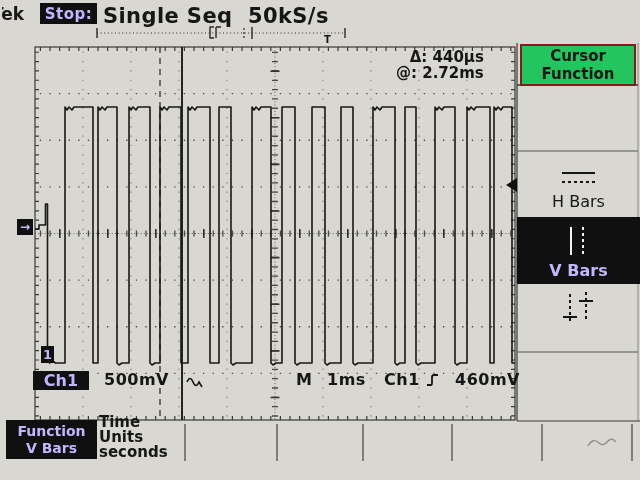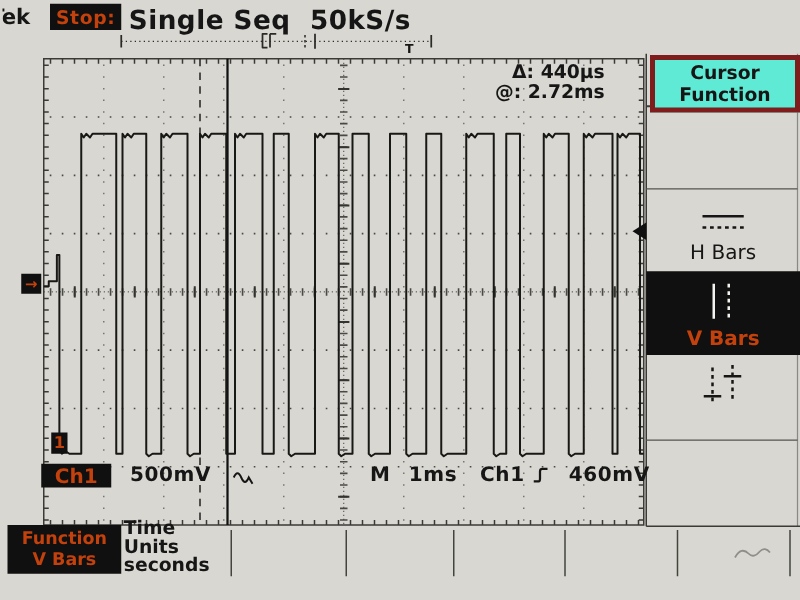--- a/index.html
+++ b/index.html
@@ -1,32 +1,32 @@
 <!DOCTYPE html>
 <html><head>
 <meta charset="utf-8">
 <style>
   html,body{margin:0;padding:0;background:#b9b9b3;}
   #scope{position:relative;width:640px;height:480px;overflow:hidden;
          background:#d8d7d1;font-family:"DejaVu Sans",sans-serif;color:#161616;}
   .abs{position:absolute;}
-  .inv{background:#101010;color:#c2410c;}
+  .inv{background:#101010;color:#c4b5fd;}
   
   #tek-clip{left:2px;top:4px;width:36px;height:21px;overflow:hidden;font-size:17px;font-weight:bold;}
   #tek-clip span{display:inline-block;margin-left:-10px;}
   #stop-badge{left:40px;top:3px;width:57px;height:21px;font-size:15px;font-weight:bold;
               display:flex;align-items:center;justify-content:center;letter-spacing:.5px;}
   #acq-line{left:103px;top:4px;font-size:21px;font-weight:bold;letter-spacing:.4px;white-space:pre;}
   #trig-t{left:324px;top:34px;font-size:10px;font-weight:bold;}
   
   #readout{left:396px;top:49px;font-size:15px;font-weight:bold;line-height:16px;white-space:pre;text-align:right;}
   
   .side-label{left:518px;width:118px;text-align:center;font-size:16px;font-weight:bold;}
-  #menu-title{left:520px;top:44px;width:112px;height:37px;border:4px solid #7f1d1d;
-              font-size:15px;font-weight:bold;text-align:center;line-height:18px;padding-top:1px;background:#5eead4;}
+  #menu-title{left:520px;top:44px;width:112px;height:37px;border:2px solid #7f1d1d;
+              font-size:15px;font-weight:bold;text-align:center;line-height:18px;padding-top:1px;background:#22c55e;}
   .vbars-cell{left:517px;top:217px;width:123px;height:67px;}
   
   .read{top:370px;font-size:16px;font-weight:bold;letter-spacing:.5px;}
   #ch1-badge{left:33px;top:371px;width:56px;height:19px;font-size:16px;font-weight:bold;
              display:flex;align-items:center;justify-content:center;}
   #gnd-badge{left:17px;top:219px;width:16px;height:16px;font-size:12px;font-weight:bold;
              display:flex;align-items:center;justify-content:center;}
   #ch-num-badge{left:41px;top:346px;width:13px;height:17px;font-size:13px;font-weight:bold;
              display:flex;align-items:center;justify-content:center;}
   

